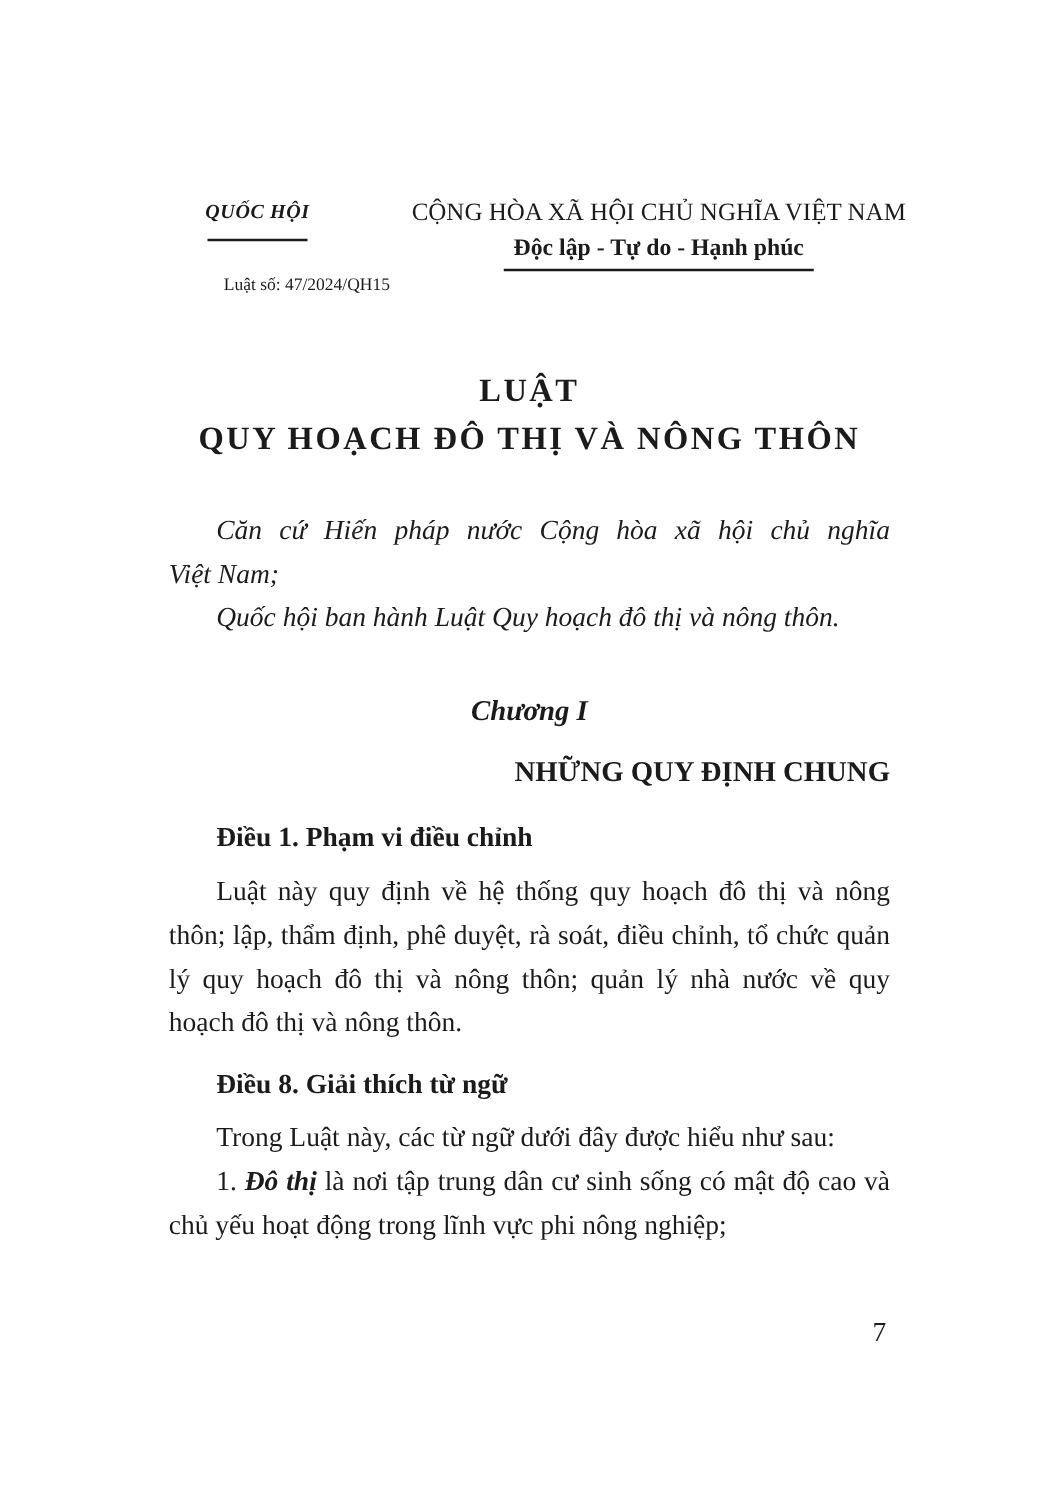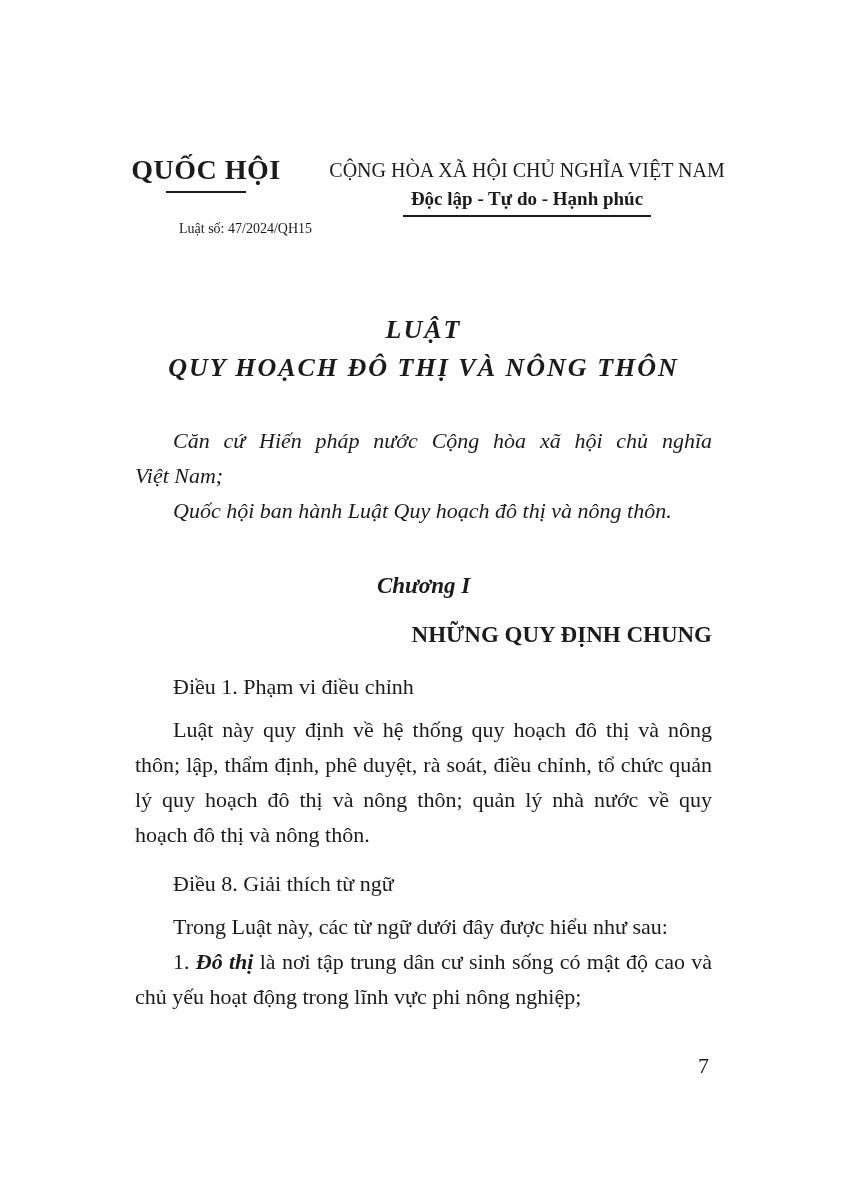--- a/index.html
+++ b/index.html
@@ -30,23 +30,24 @@
   .header-left {
     width: 212px;
     flex: none;
   }
   .header-right {
     width: 430px;
     flex: none;
   }
   .org-name {
     font-weight: bold;
-    font-size: 28px;
+    font-size: 16px;
     line-height: 26px;
     letter-spacing: 0.5px;
+    font-style: italic;
   }
   .org-rule {
     width: 80px;
     height: 2px;
     background: #1b1b1b;
     margin: 8px auto 0;
   }
   .law-no {
     margin-top: 22px;
     text-align: right;
@@ -68,23 +69,22 @@
   }
   .motto-rule {
     width: 248px;
     height: 2px;
     background: #1b1b1b;
     margin: 4px auto 0;
   }
 
   
   .title-block {
-    margin-top: 69px;
+    margin-top: 52px;
     text-align: center;
-    font-style: italic;
   }
   .law-title {
     font-weight: bold;
     font-size: 26px;
     line-height: 38px;
     letter-spacing: 2px;
   }
 
   
   .preamble {
@@ -109,21 +109,21 @@
   .chapter-title {
     margin-top: 13px;
     text-align: right;
     font-weight: bold;
     font-size: 23px;
     line-height: 36px;
   }
 
   
   .article-heading {
-    font-weight: normal;
+    font-weight: bold;
     text-indent: 38px;
     text-align: left;
     margin: 0;
   }
   .article-1-heading { margin-top: 16px; }
   .article-2-heading { margin-top: 14px; }
   .article-body, .article-para {
     margin: 8px 0 0;
     text-align: justify;
     text-indent: 38px;

